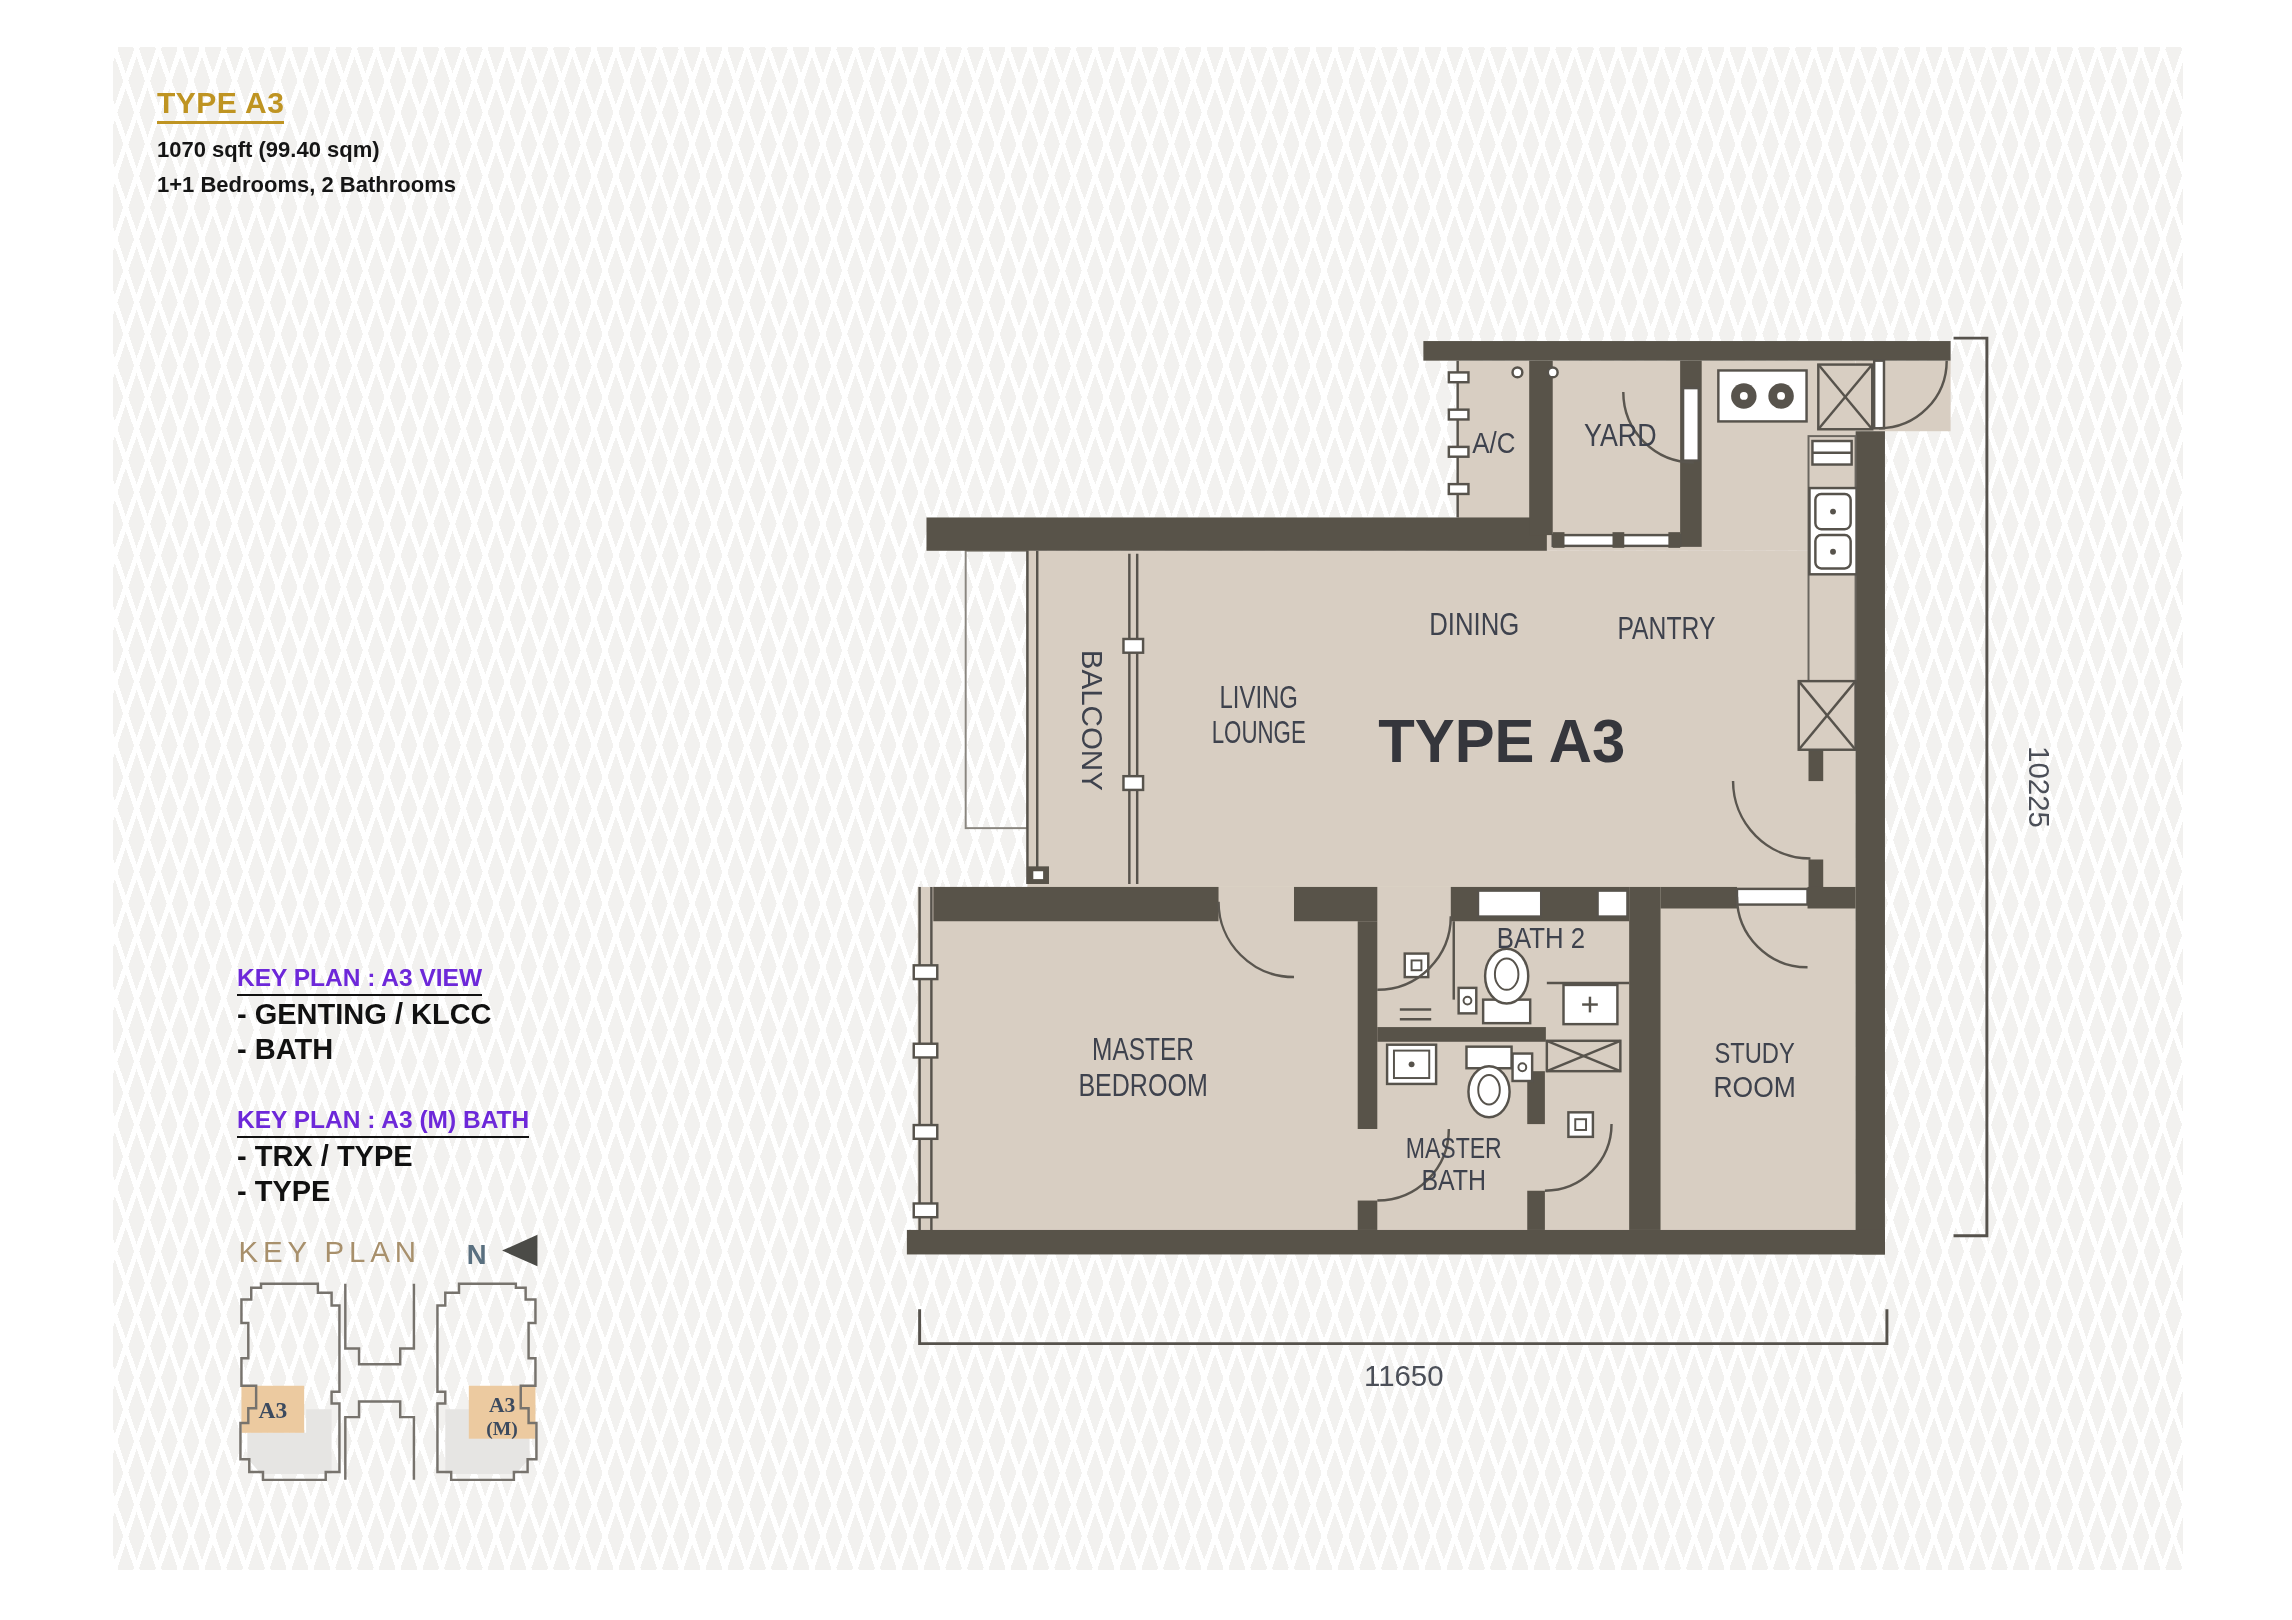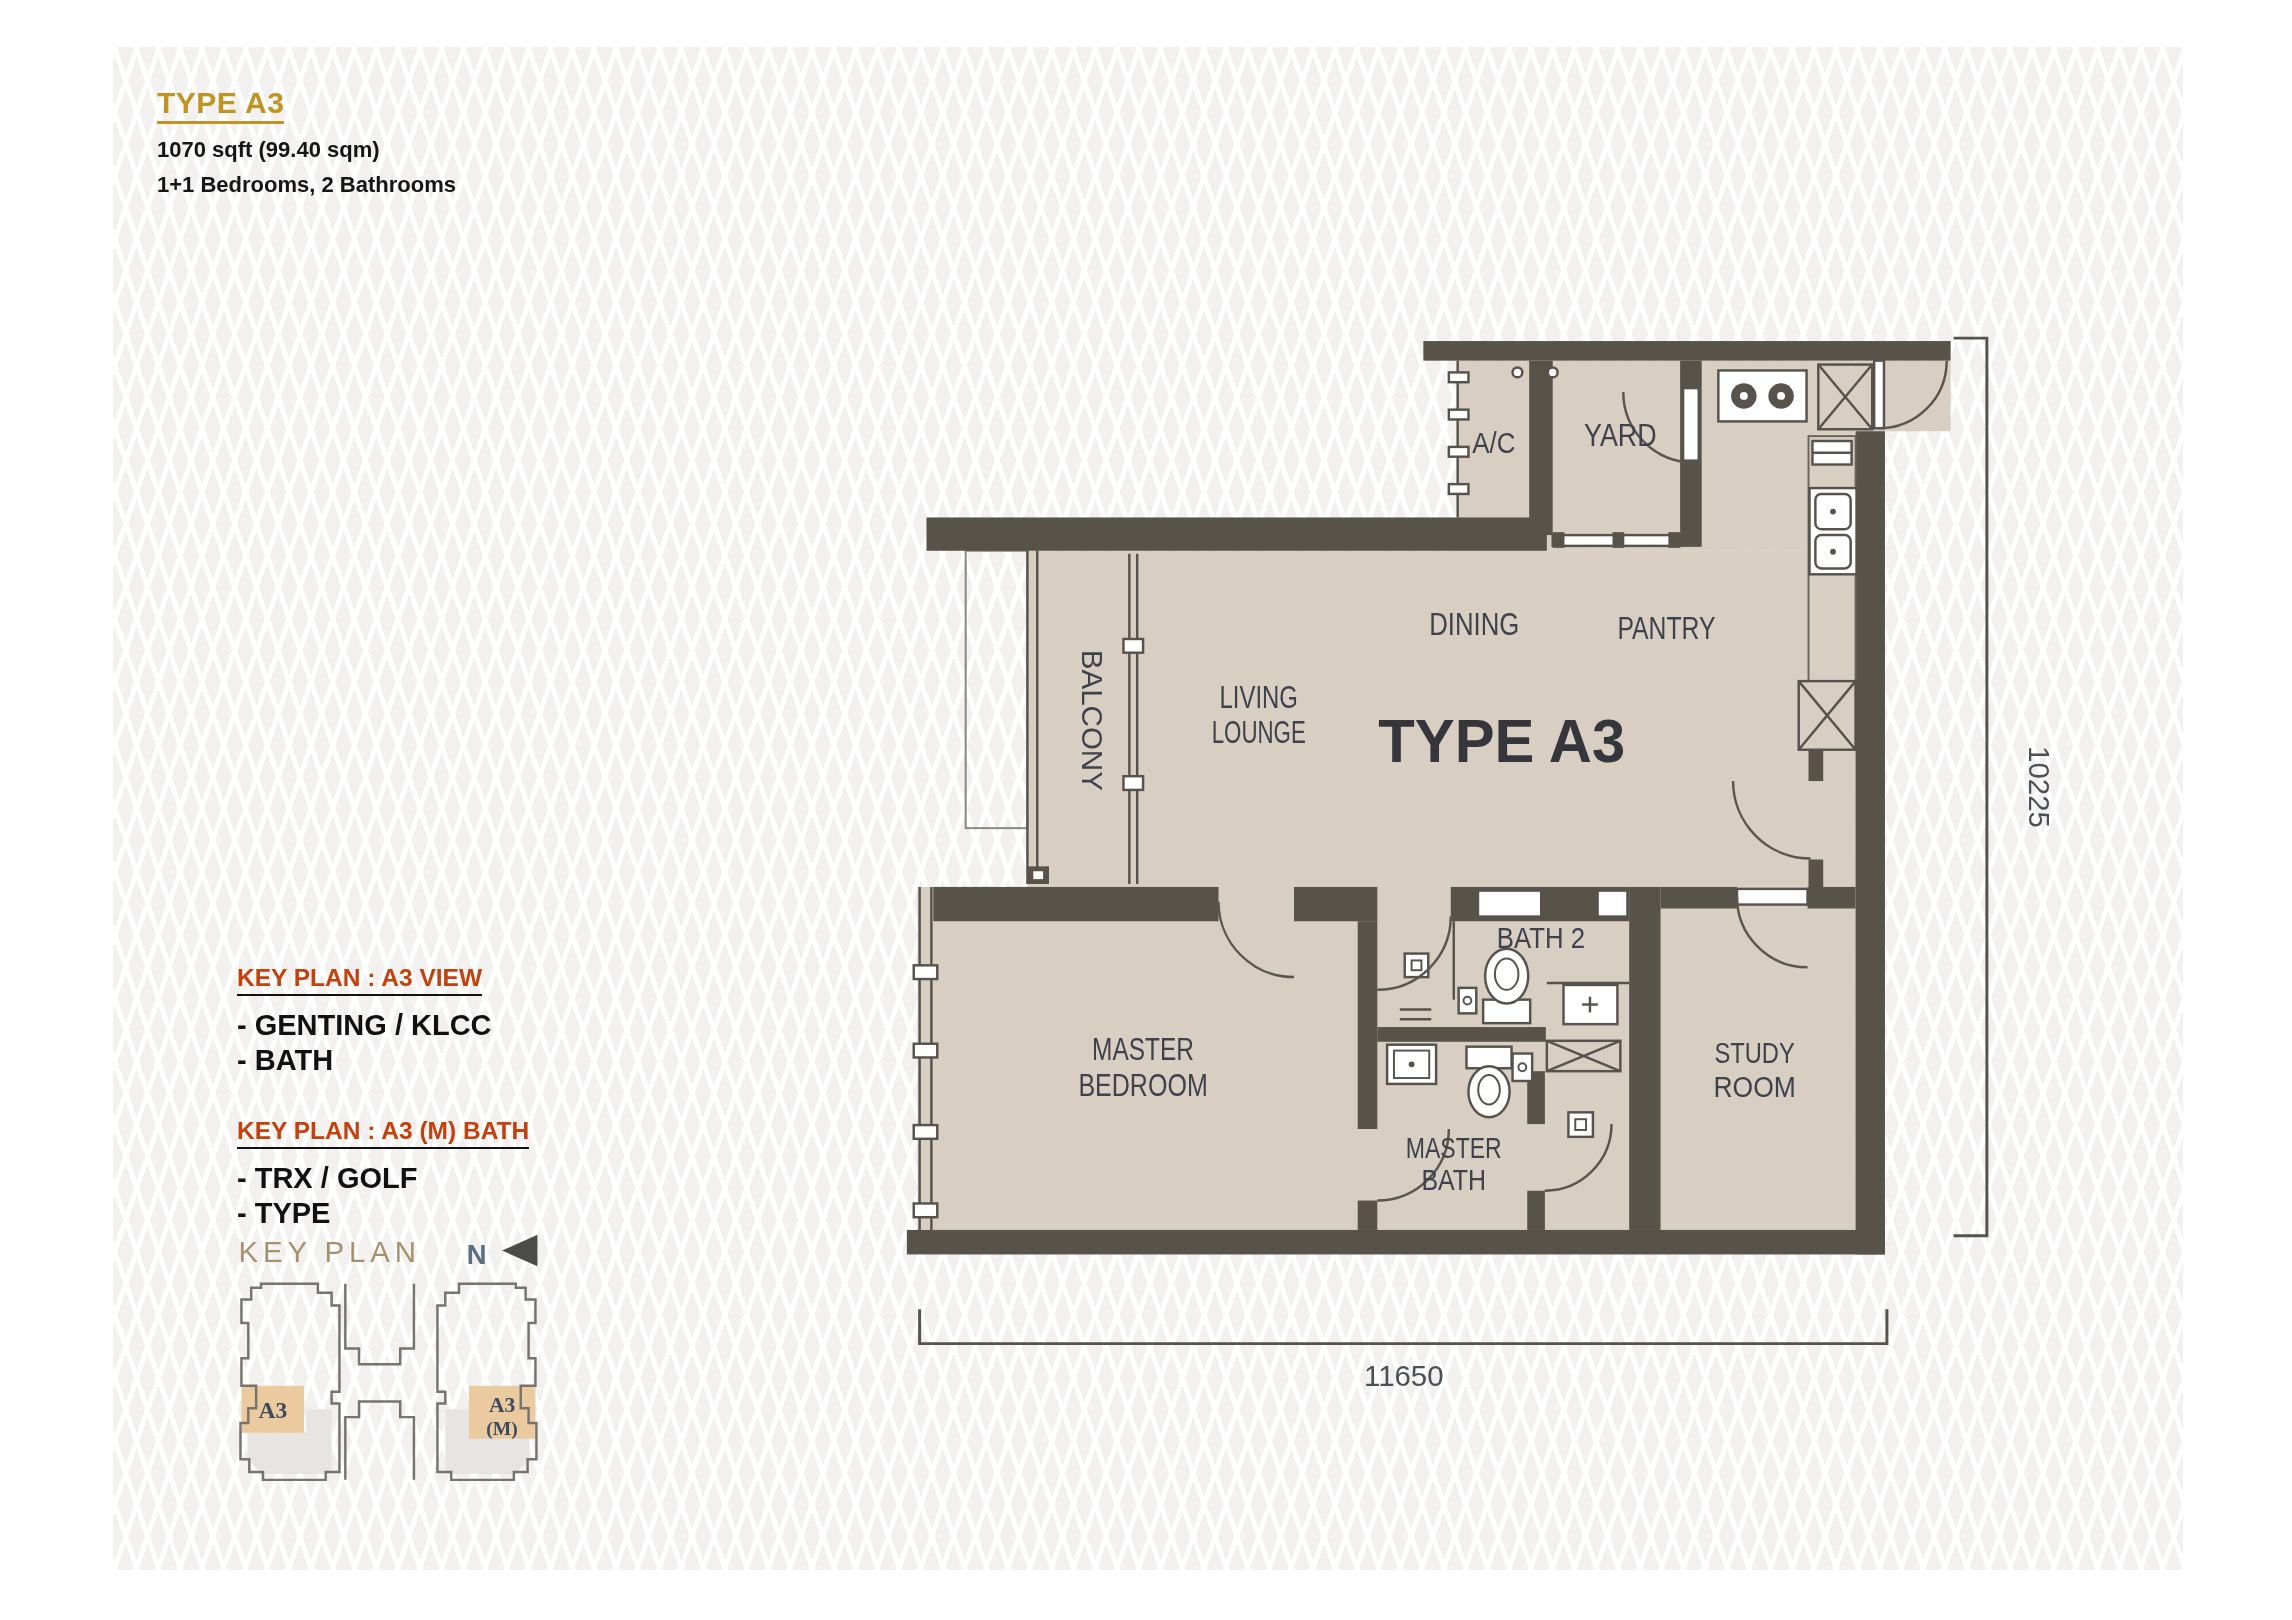--- a/index.html
+++ b/index.html
@@ -9,22 +9,22 @@
         background-color:#f2f1ef;
         background-image:
           repeating-linear-gradient(109deg,#ffffff 0 4.9px,rgba(255,255,255,0) 4.9px 20.6px),
           repeating-linear-gradient(71deg,#ffffff 0 4.9px,rgba(255,255,255,0) 4.9px 20.6px);}
   .title-block{position:absolute;left:157px;top:86px;line-height:33px;}
   .type-title{display:inline-block;color:#bf9422;font-size:30px;font-weight:bold;
         border-bottom:3.9px solid #bf9422;padding-bottom:2px;margin-bottom:7.8px;letter-spacing:0.5px;}
   .fact-line{color:#151515;font-size:22px;font-weight:bold;line-height:35px;}
   .views-block{position:absolute;left:237px;top:964px;}
   .view-group{margin-bottom:39px;}
-  .view-title{display:inline-block;color:#c2410c;font-size:24.5px;font-weight:bold;
-        border-bottom:2.9px solid #111;padding-bottom:2px;margin-bottom:12px;}
+  .view-title{display:inline-block;color:#6d28d9;font-size:24.5px;font-weight:bold;
+        border-bottom:2.9px solid #111;padding-bottom:2px;margin-bottom:1px;}
   .view-item{color:#111;font-size:29px;font-weight:bold;line-height:35px;}
   svg.plan{position:absolute;left:0;top:0;}
   .wall{fill:#585349;}
   .floor{fill:#d8cec2;}
   .thin{stroke:#57534c;stroke-width:2.5;fill:none;}
   .fixt{stroke:#57534c;stroke-width:2.5;fill:#ffffff;}
   .fixtb{stroke:#57534c;stroke-width:2.5;fill:#d8cec2;}
   .arc{stroke:#5a564f;stroke-width:2.5;fill:none;}
   .dim{stroke:#56524c;stroke-width:3;fill:none;}
   .rlabel{fill:#3e424d;font-family:"Liberation Sans",sans-serif;font-size:32px;}
@@ -49,21 +49,21 @@
   </div>
 
   <div class="views-block">
     <div class="view-group">
       <div class="view-title">KEY PLAN : A3 VIEW</div>
       <div class="view-item">- GENTING / KLCC</div>
       <div class="view-item">- BATH</div>
     </div>
     <div class="view-group">
       <div class="view-title">KEY PLAN : A3 (M) BATH</div>
-      <div class="view-item">- TRX / GOLF</div>
+      <div class="view-item">- TRX / TYPE</div>
       <div class="view-item">- TYPE</div>
     </div>
   </div>
 
   <svg class="plan" width="2293" height="1620" viewBox="0 0 2339 1653">
 
     <g>
 
       <rect x="985" y="562" width="63" height="283" fill="none" stroke="#8a867f" stroke-width="2"></rect>
 

